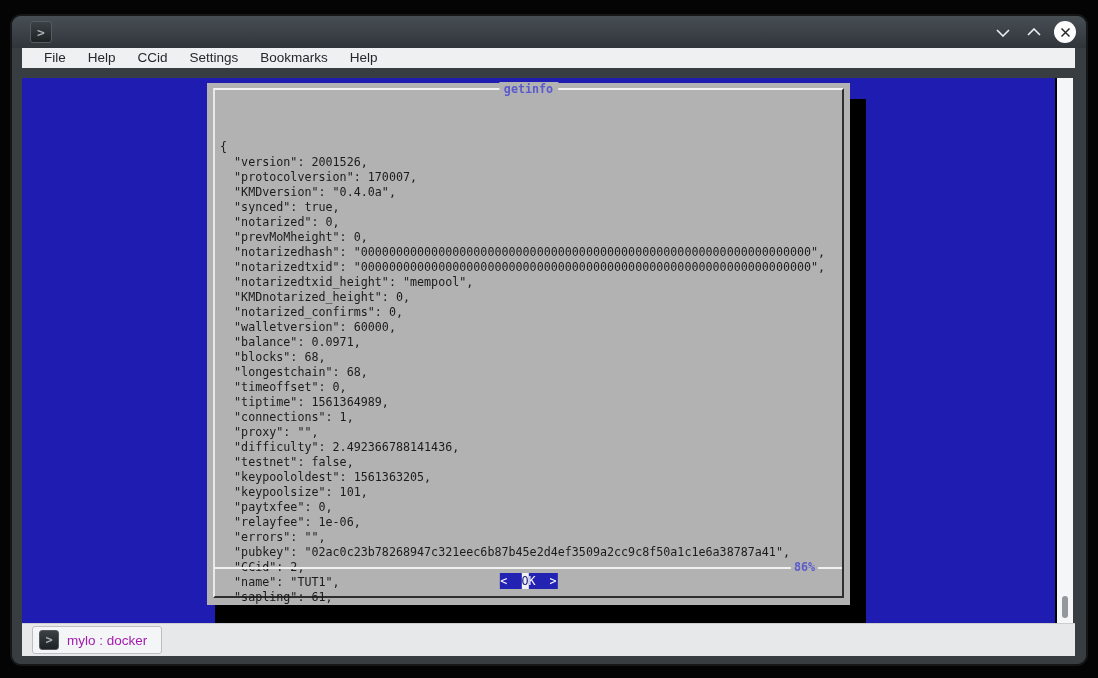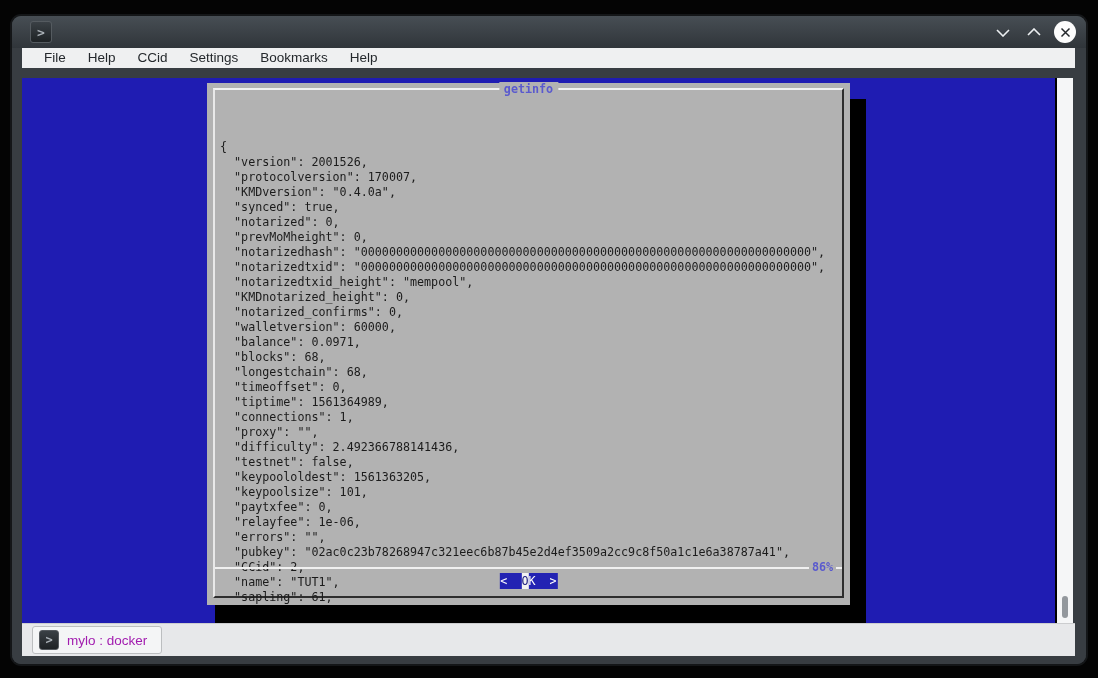--- a/index.html
+++ b/index.html
@@ -50,21 +50,21 @@
                 border-top:2px solid #f2f2f2; border-left:2px solid #e9e9e9;
                 border-right:2px solid #2e2e2e; border-bottom:2px solid #2e2e2e; }
   .dlg-title { position:absolute; top:-1px; left:50%; transform:translateX(-50%);
                background:#b2b2b2; padding:0 5px; color:#5a5ace; font-weight:bold;
                font-size:11.7px; line-height:15px; z-index:2; }
   .dlg-body { position:absolute; left:13px; top:12px; font-size:11.7px; line-height:15px;
               white-space:pre; z-index:1; }
   .dlg-body .tline { height:15px; }
   .dlg-sep { position:absolute; left:8px; right:8px; top:484px; height:2px;
              background:#f0f0f0; z-index:1; }
-  .dlg-percent { position:absolute; right:14px; top:477px; background:#b2b2b2;
+  .dlg-percent { position:absolute; right:32px; top:477px; background:#b2b2b2;
                  padding:0 3px; color:#5a5ace; font-weight:bold; font-size:11.7px;
                  line-height:15px; z-index:2; }
   .ok-button { position:absolute; top:490px; left:50%; transform:translateX(-50%);
                height:16px; display:flex; align-items:center; background:#2323b3;
                color:#fff; font-size:11.7px; line-height:16px; white-space:pre;
                padding:0 1px; z-index:2; }
   .ok-cursor { background:#f2f2f2; color:#19197e; }
 
   
   .tabbar { position:absolute; left:10px; top:607px; width:1053px; height:33px;

